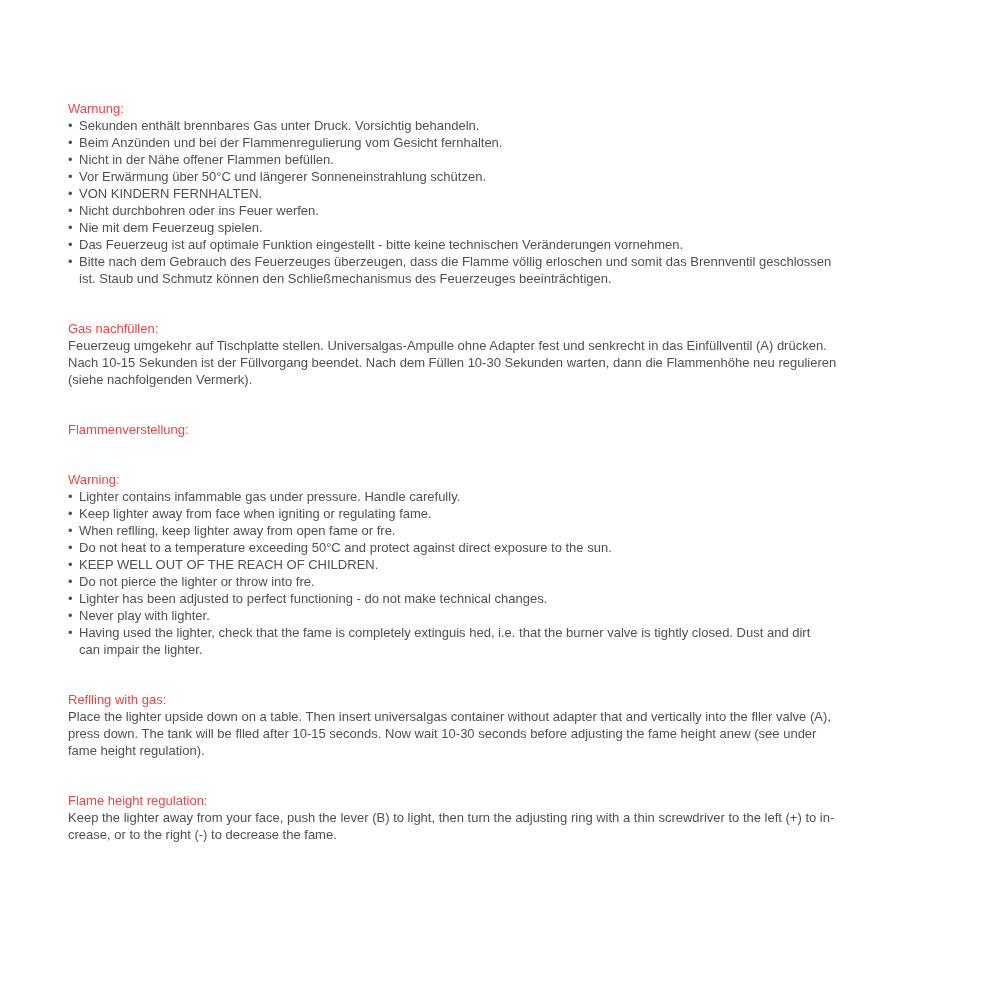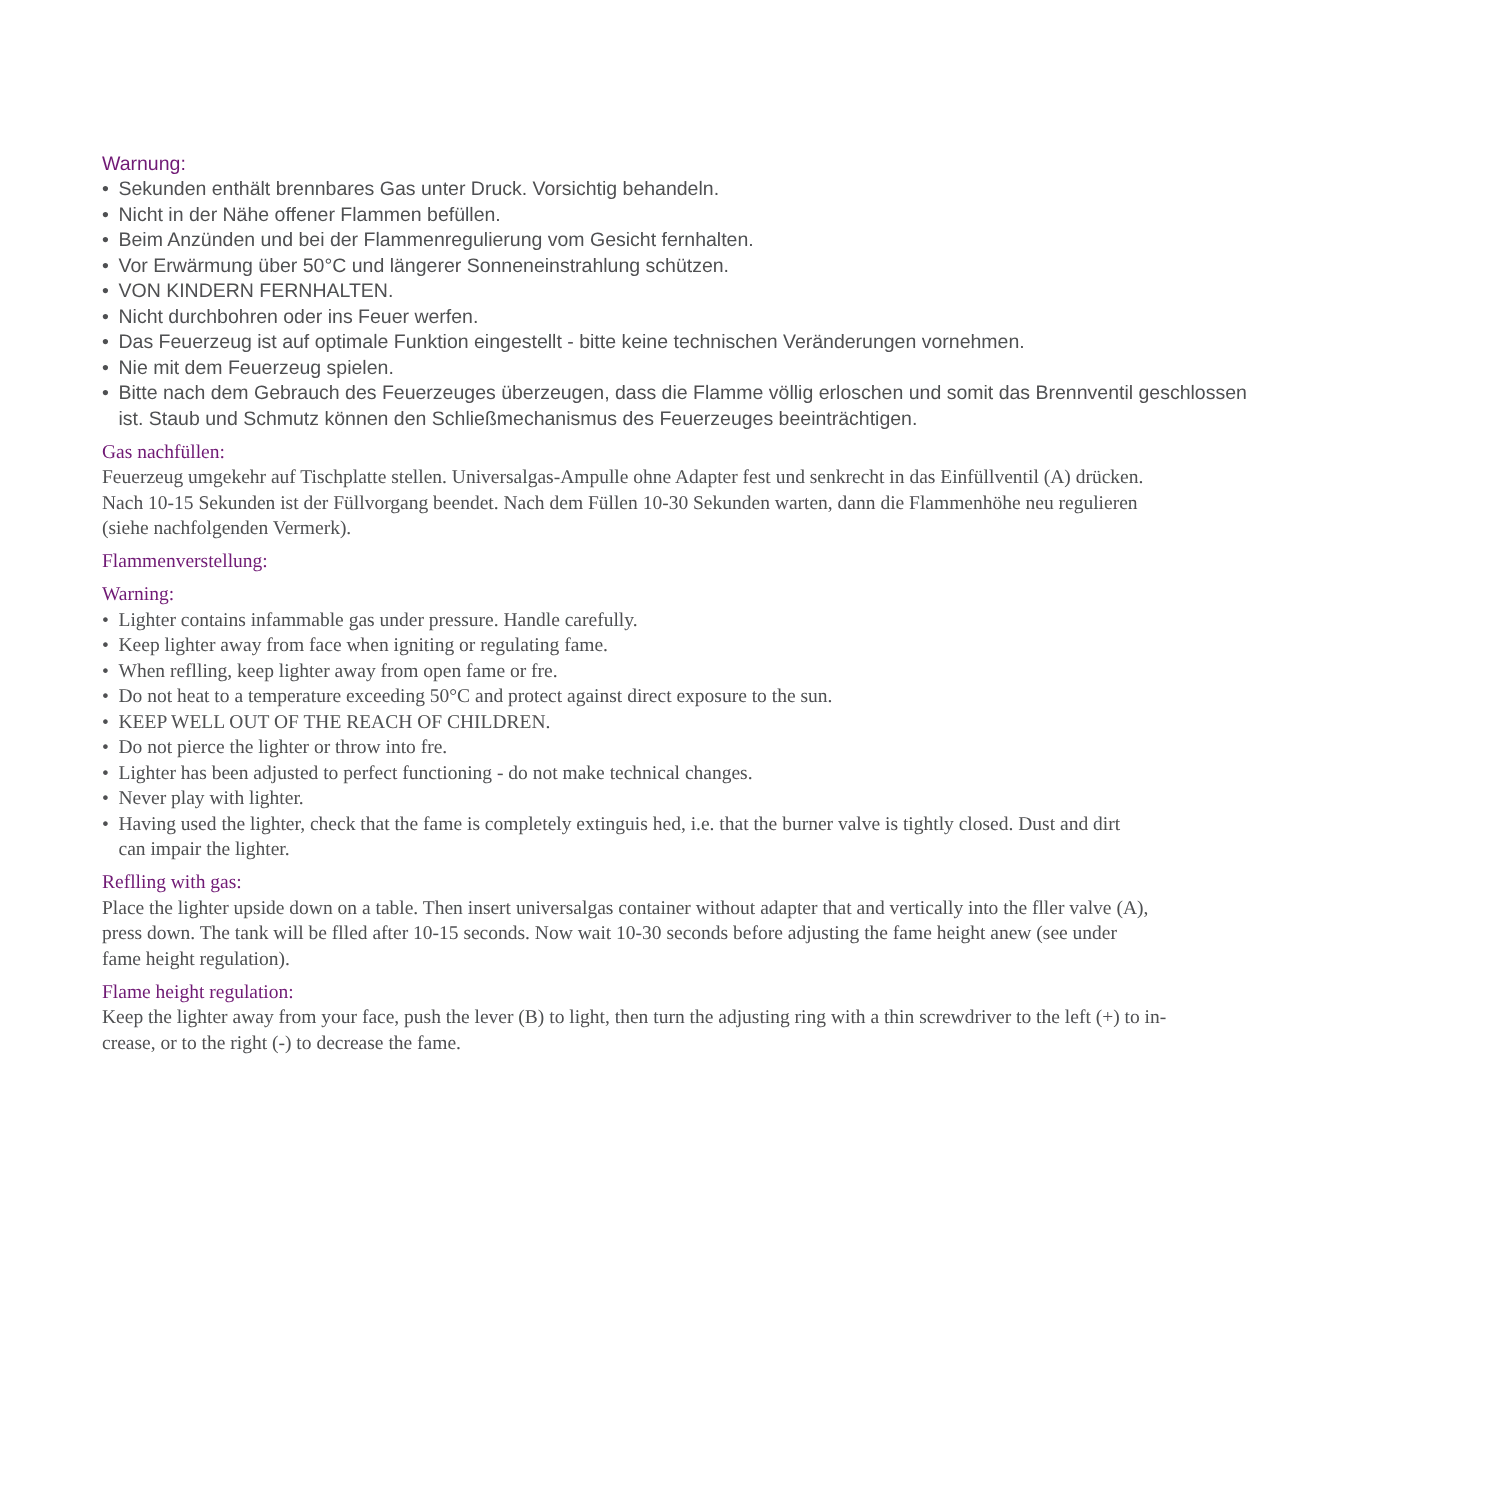--- a/index.html
+++ b/index.html
@@ -18,25 +18,24 @@
     line-height: 17px;
     color: #4f5052;
   }
   .content {
     position: absolute;
     left: 68px;
     top: 100px;
     width: 880px;
   }
   .section + .section {
-    margin-top: 5px;
-    font-family: Liberation Serif, serif;
+    margin-top: 33px;
   }
   .heading {
-    color: #701a75;
+    color: #ef4444;
     white-space: pre;
   }
   .line {
     white-space: pre;
   }
   .bullet {
     display: inline-block;
     width: 11px;
   }
   .cont-line {
@@ -44,27 +43,27 @@
   }
 </style>
 </head>
 <body>
 
 <div class="page">
   <div class="content">
       <div class="section">
         <div class="heading">Warnung:</div>
         <div class="line bullet-line"><span class="bullet">•</span><span>Sekunden enthält brennbares Gas unter Druck. Vorsichtig behandeln.</span></div>
+        <div class="line bullet-line"><span class="bullet">•</span><span>Beim Anzünden und bei der Flammenregulierung vom Gesicht fernhalten.</span></div>
         <div class="line bullet-line"><span class="bullet">•</span><span>Nicht in der Nähe offener Flammen befüllen.</span></div>
-        <div class="line bullet-line"><span class="bullet">•</span><span>Beim Anzünden und bei der Flammenregulierung vom Gesicht fernhalten.</span></div>
         <div class="line bullet-line"><span class="bullet">•</span><span>Vor Erwärmung über 50°C und längerer Sonneneinstrahlung schützen.</span></div>
         <div class="line bullet-line"><span class="bullet">•</span><span>VON KINDERN FERNHALTEN.</span></div>
         <div class="line bullet-line"><span class="bullet">•</span><span>Nicht durchbohren oder ins Feuer werfen.</span></div>
+        <div class="line bullet-line"><span class="bullet">•</span><span>Nie mit dem Feuerzeug spielen.</span></div>
         <div class="line bullet-line"><span class="bullet">•</span><span>Das Feuerzeug ist auf optimale Funktion eingestellt - bitte keine technischen Veränderungen vornehmen.</span></div>
-        <div class="line bullet-line"><span class="bullet">•</span><span>Nie mit dem Feuerzeug spielen.</span></div>
         <div class="line bullet-line"><span class="bullet">•</span><span>Bitte nach dem Gebrauch des Feuerzeuges überzeugen, dass die Flamme völlig erloschen und somit das Brennventil geschlossen</span></div>
         <div class="line cont-line"><span>ist. Staub und Schmutz können den Schließmechanismus des Feuerzeuges beeinträchtigen.</span></div>
       </div>
       <div class="section">
         <div class="heading">Gas nachfüllen:</div>
         <div class="line">Feuerzeug umgekehr auf Tischplatte stellen. Universalgas-Ampulle ohne Adapter fest und senkrecht in das Einfüllventil (A) drücken.</div>
         <div class="line">Nach 10-15 Sekunden ist der Füllvorgang beendet. Nach dem Füllen 10-30 Sekunden warten, dann die Flammenhöhe neu regulieren</div>
         <div class="line">(siehe nachfolgenden Vermerk).</div>
       </div>
       <div class="section">

